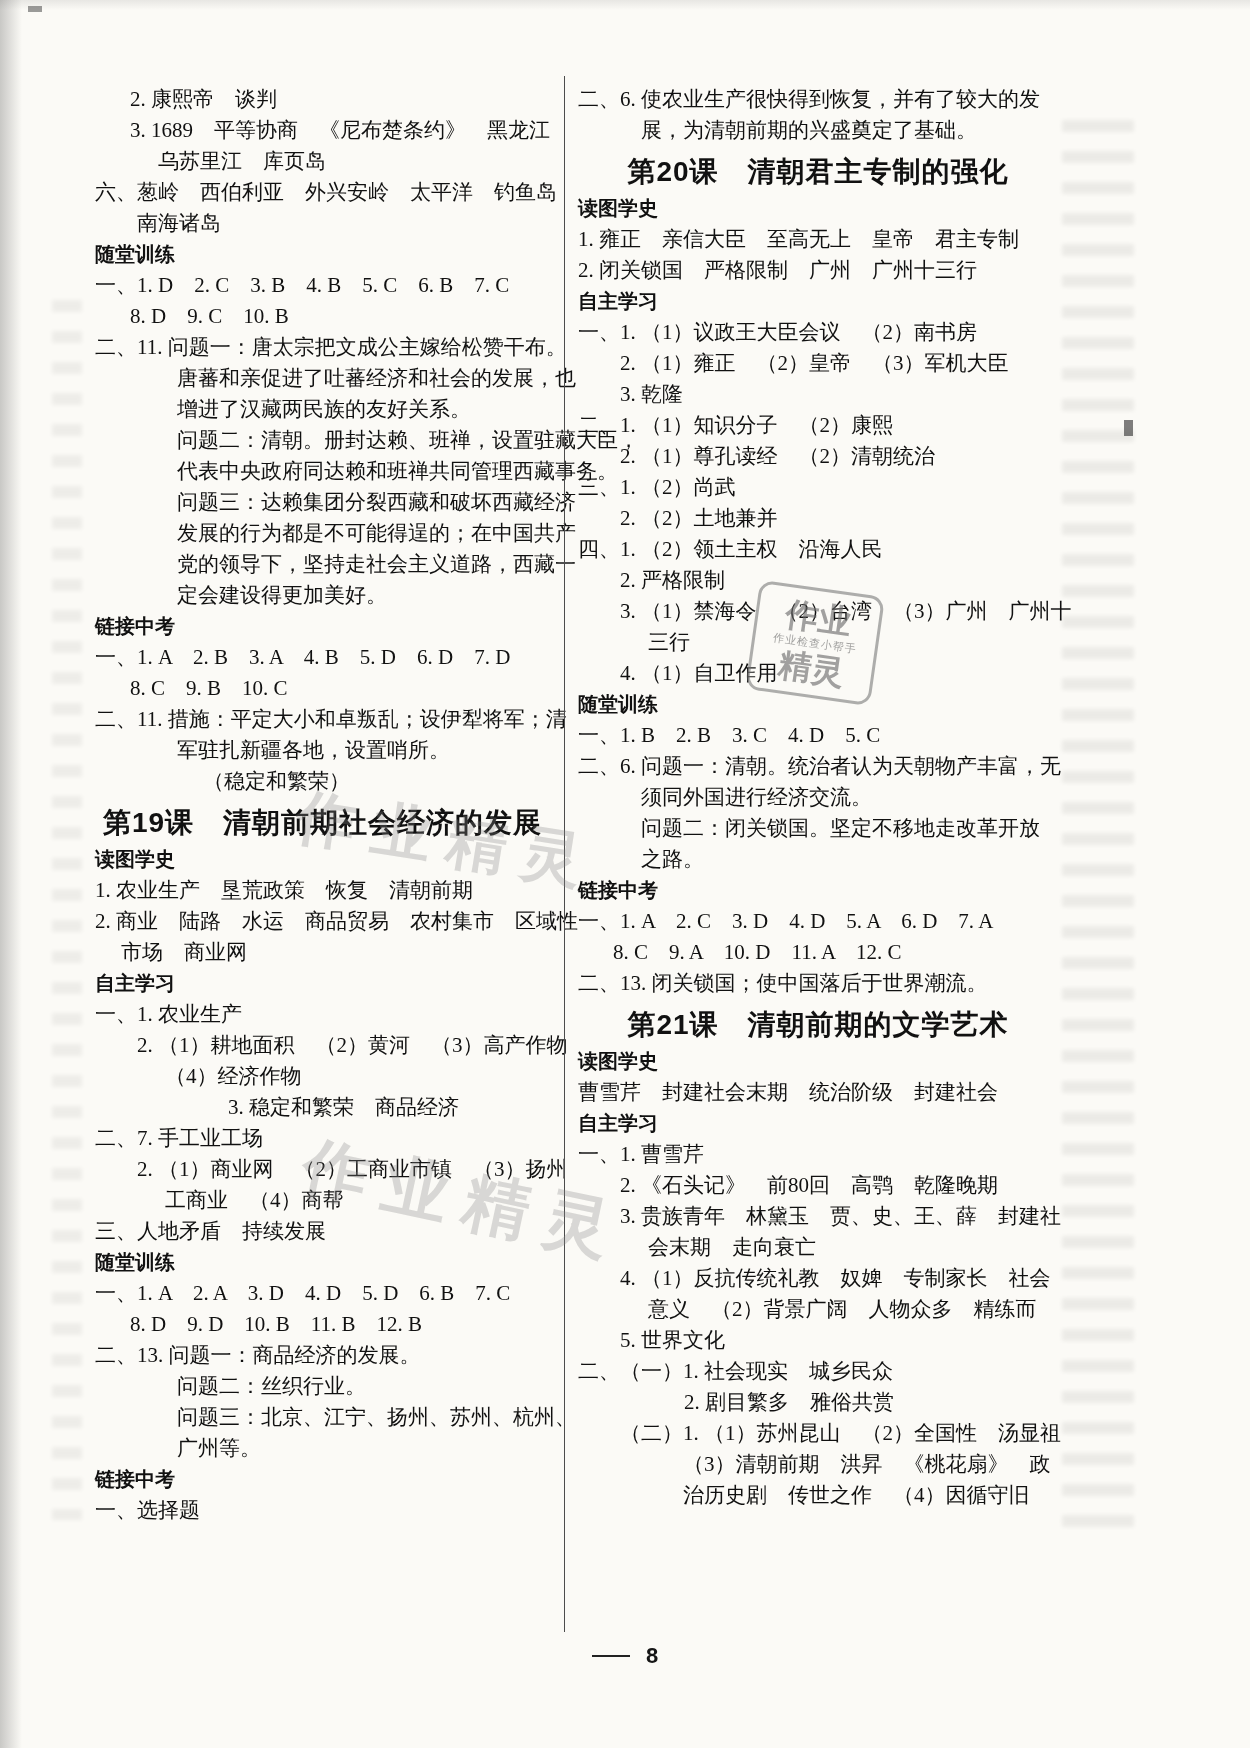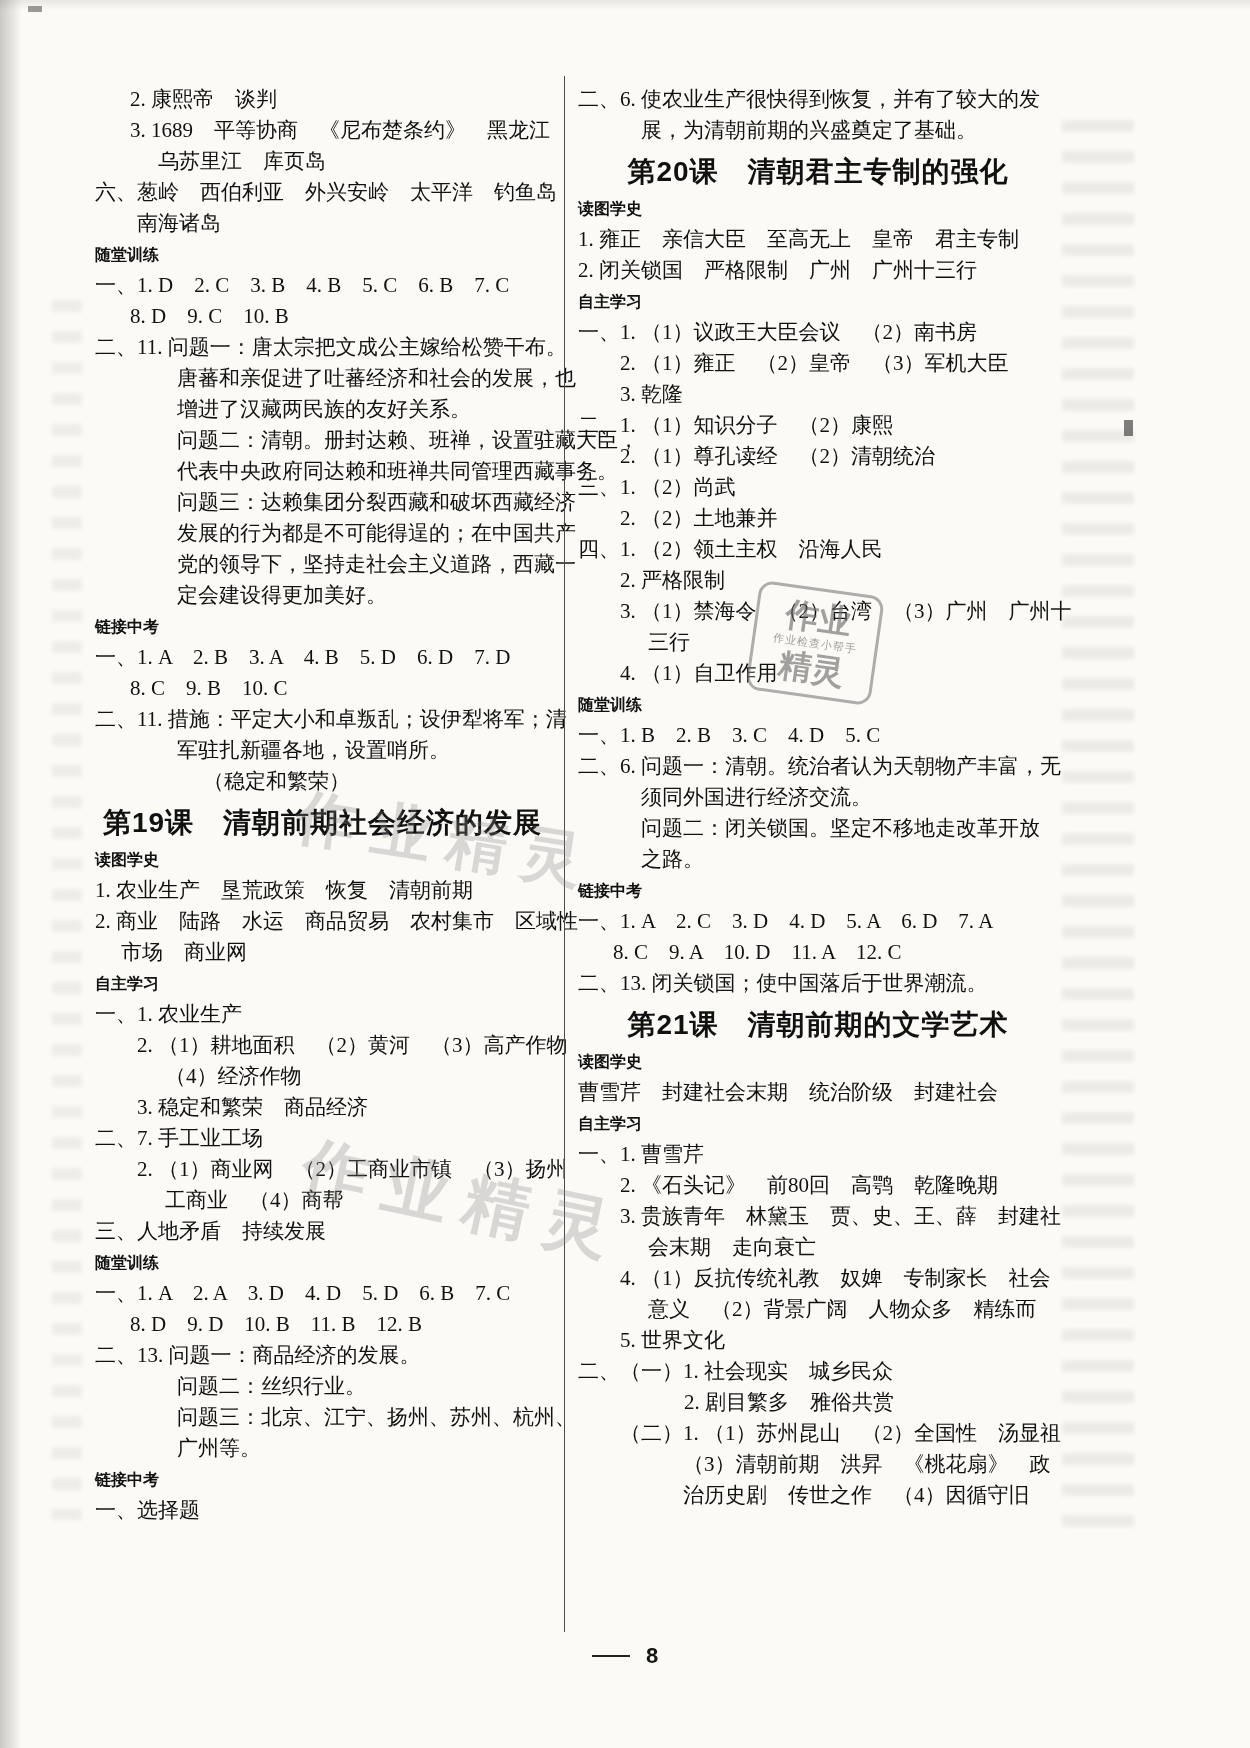--- a/index.html
+++ b/index.html
@@ -24,21 +24,21 @@
     background:#4c4c4c;
   }
   .col{position:absolute;top:84px;}
   .col-left{left:95px;width:455px;}
   .col-right{left:578px;width:480px;}
   .ln{
     font-size:21px;line-height:31px;white-space:nowrap;color:#111;
   }
   .hd{
     font-family:Liberation Sans, sans-serif;
-    font-weight:700;font-size:16px;
+    font-weight:700;font-size:20px;
   }
   .title{
     font-family:"Liberation Sans","DejaVu Sans",sans-serif;
     font-weight:700;font-size:28px;text-align:center;
     margin:10px 0 6px;letter-spacing:1px;white-space:nowrap;
   }
   .footer{
     position:absolute;top:1643px;left:0;width:1250px;
     display:flex;align-items:center;justify-content:center;gap:16px;
   }
@@ -111,21 +111,21 @@
       <div class="ln" style="padding-left: 108px;">（稳定和繁荣）</div>
       <div class="ln title">第19课　清朝前期社会经济的发展</div>
       <div class="ln hd">读图学史</div>
       <div class="ln">1. 农业生产　垦荒政策　恢复　清朝前期</div>
       <div class="ln">2. 商业　陆路　水运　商品贸易　农村集市　区域性</div>
       <div class="ln" style="padding-left: 26px;">市场　商业网</div>
       <div class="ln hd">自主学习</div>
       <div class="ln">一、1. 农业生产</div>
       <div class="ln" style="padding-left: 42px;">2. （1）耕地面积　（2）黄河　（3）高产作物</div>
       <div class="ln" style="padding-left: 70px;">（4）经济作物</div>
-      <div class="ln" style="padding-left: 42px;">3. 稳定和繁荣　商品经济</div>
+      <div class="ln" style="padding-left: 42px; text-align: center;">3. 稳定和繁荣　商品经济</div>
       <div class="ln">二、7. 手工业工场</div>
       <div class="ln" style="padding-left: 42px;">2. （1）商业网　（2）工商业市镇　（3）扬州</div>
       <div class="ln" style="padding-left: 70px;">工商业　（4）商帮</div>
       <div class="ln">三、人地矛盾　持续发展</div>
       <div class="ln hd">随堂训练</div>
       <div class="ln">一、1. A　2. A　3. D　4. D　5. D　6. B　7. C</div>
       <div class="ln" style="padding-left: 35px;">8. D　9. D　10. B　11. B　12. B</div>
       <div class="ln">二、13. 问题一：商品经济的发展。</div>
       <div class="ln" style="padding-left: 82px;">问题二：丝织行业。</div>
       <div class="ln" style="padding-left: 82px;">问题三：北京、江宁、扬州、苏州、杭州、</div>

